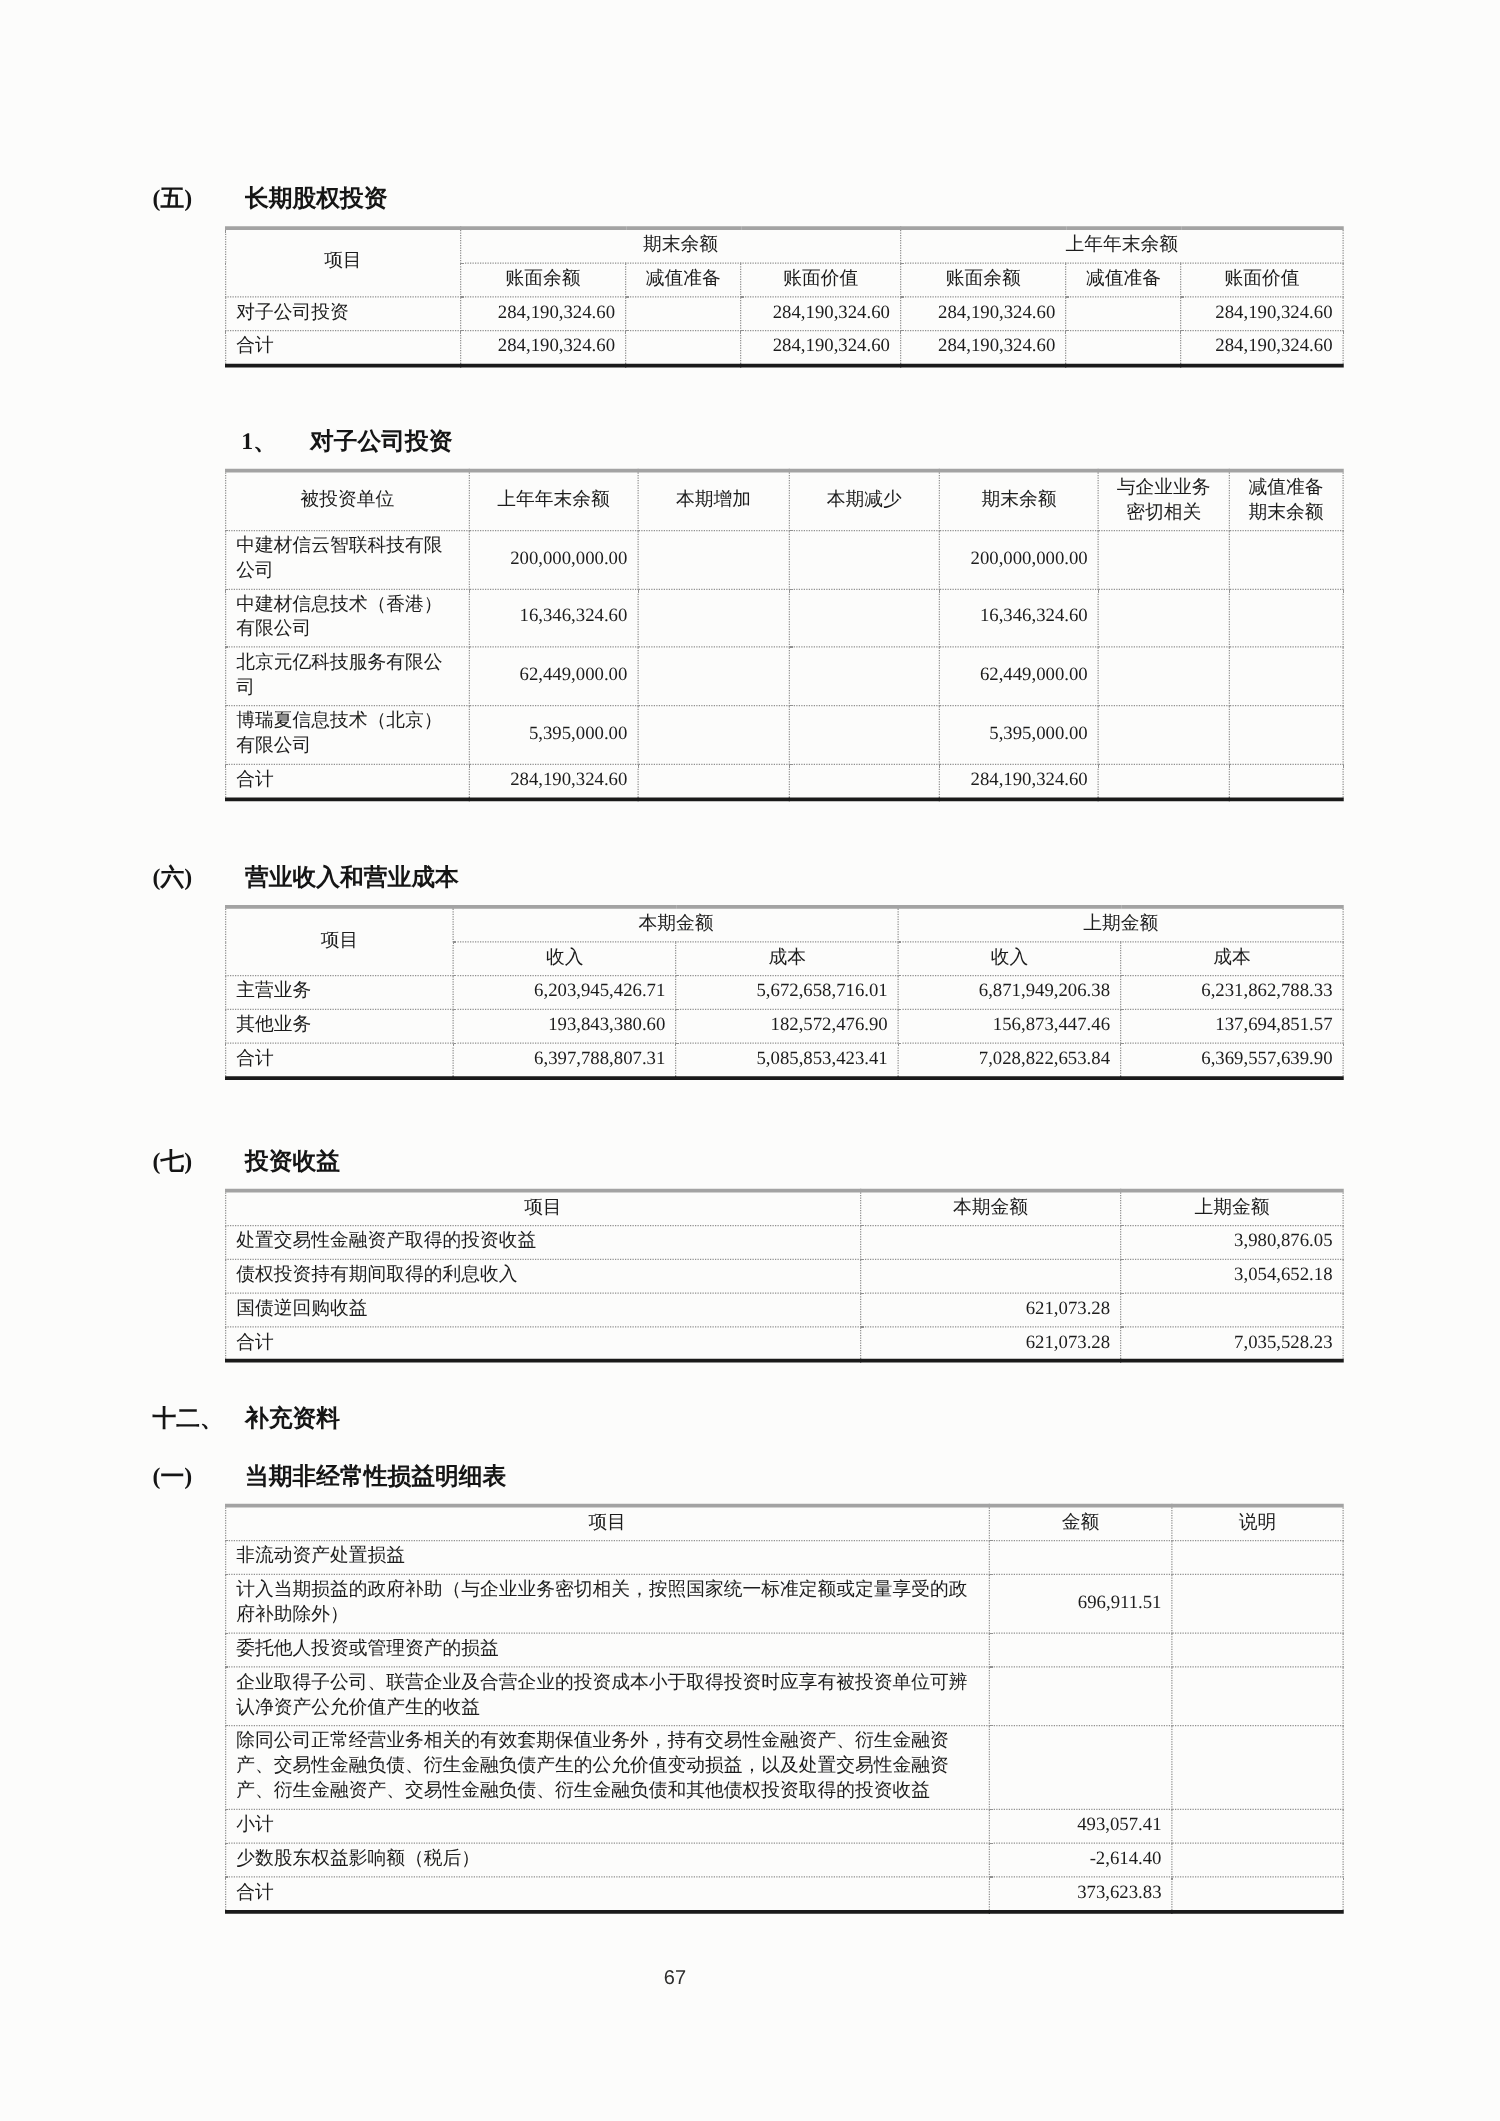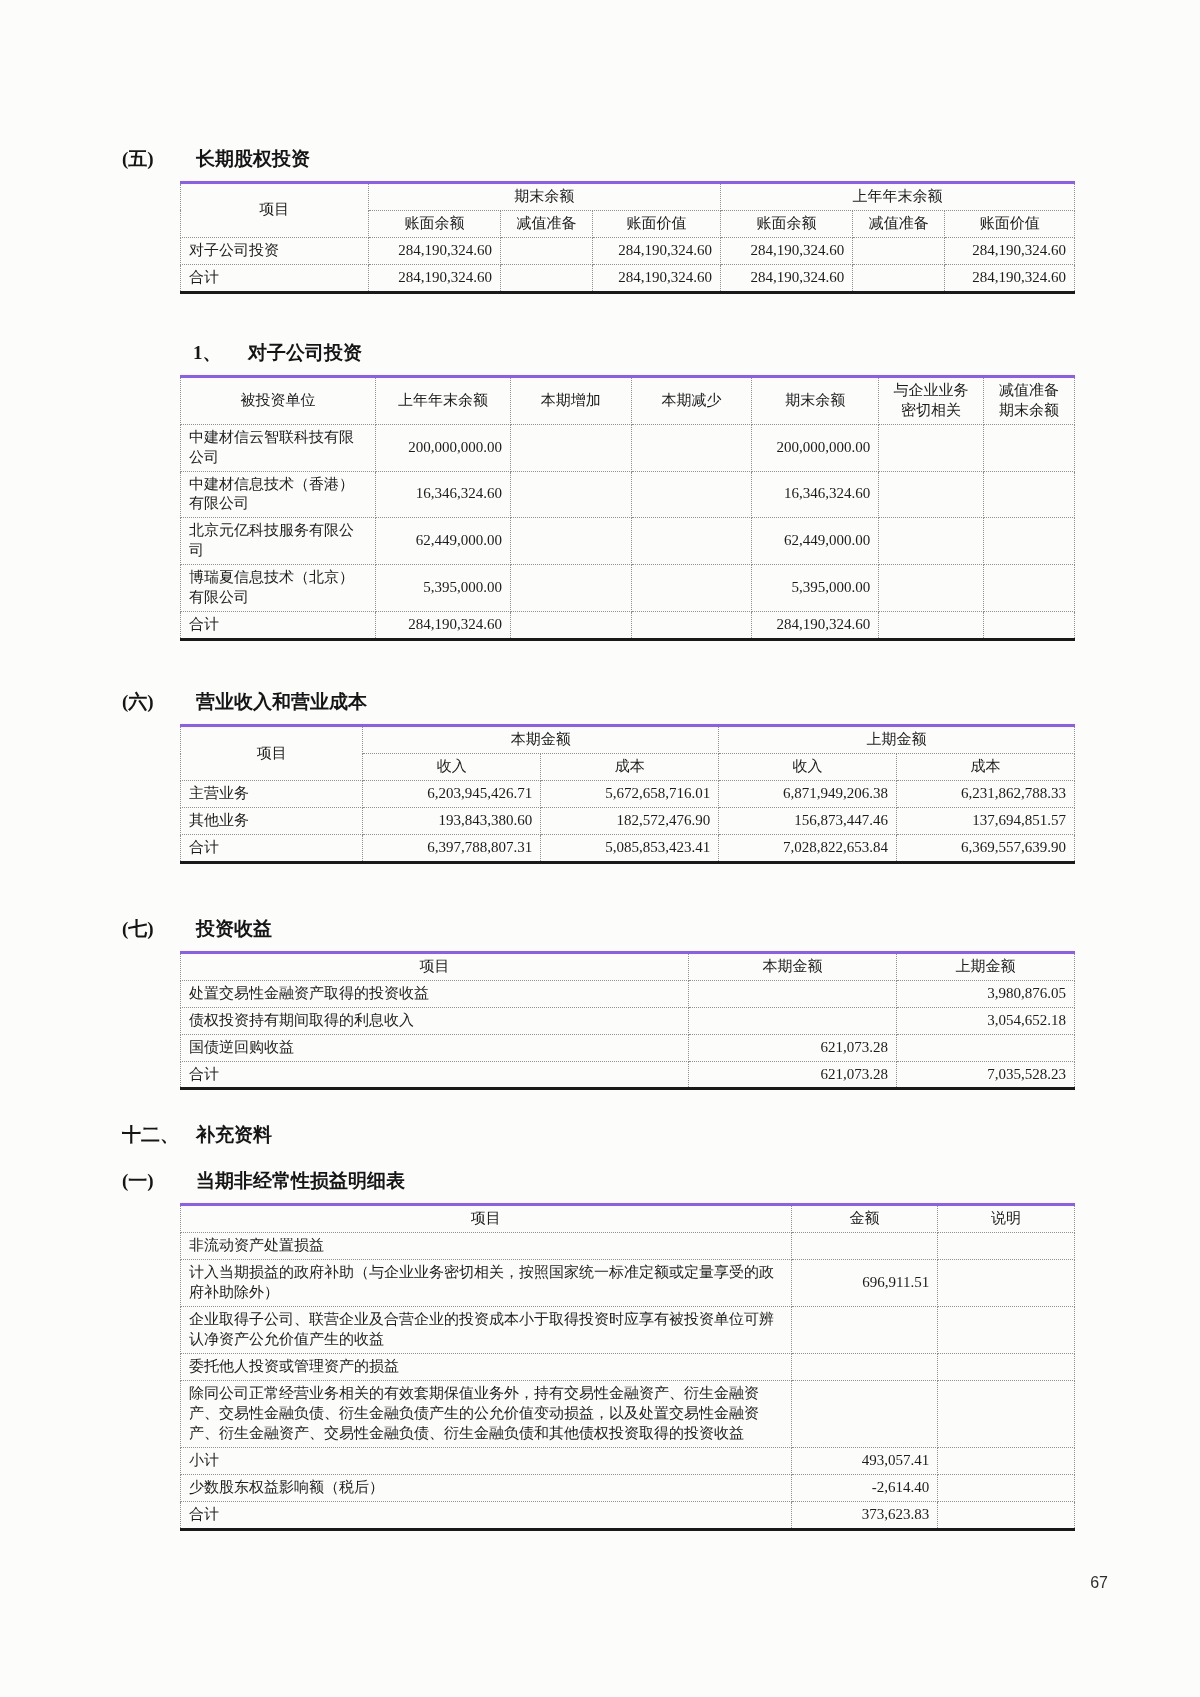--- a/index.html
+++ b/index.html
@@ -20,21 +20,21 @@
   .sec .lab { flex:none; width:74px; margin-left:122px; }
   .sec .ttl { flex:none; }
   .sec.sub .lab { width:55px; margin-left:193px; }
 
   
   table.tbl {
     table-layout:fixed;
     border-collapse:collapse;
     width:895px;
     margin-left:180px;
-    border-top:3px solid #8b5cf6;
+    border-top:3px solid #a3a3a3;
     border-bottom:3px solid #1a1a1a;
     font-size:15px;
   }
   table.tbl th, table.tbl td {
     border:1px dotted #909090;
     font-weight:normal;
     padding:3px 8px;
     line-height:1.33;
     vertical-align:middle;
     overflow:hidden;
@@ -47,23 +47,23 @@
 
   .m-after-t1 { margin-bottom:46px; }
   .m-after-t2 { margin-bottom:48px; }
   .m-after-t3 { margin-bottom:52px; }
   .m-after-t4 { margin-bottom:32px; }
   .m-12-to-1  { margin-top:20px; }
 
   .page-number {
     position:absolute;
     left:0; top:1574px; width:1080px;
-    text-align:right;
+    text-align:center;
     font-family:"Liberation Sans","DejaVu Sans",sans-serif;
-    font-size:16px; color:#2e2e2e;margin-left:28px;
+    font-size:16px; color:#2e2e2e;
   }
 </style>
 </head>
 <body>
 
 <div class="page">
   <div class="content" style="padding-top:146px;">
 
     <div class="sec">
       <span class="lab">(五)</span>
@@ -308,26 +308,26 @@
             <td class="c-label">非流动资产处置损益</td>
             <td class="c-num"></td>
             <td class="c-num"></td>
           </tr>
           <tr>
             <td class="c-label">计入当期损益的政府补助（与企业业务密切相关，按照国家统一标准定额或定量享受的政府补助除外）</td>
             <td class="c-num">696,911.51</td>
             <td class="c-num"></td>
           </tr>
           <tr>
+            <td class="c-label">委托他人投资或管理资产的损益</td>
+            <td class="c-num"></td>
+            <td class="c-num"></td>
+          </tr>
+          <tr>
             <td class="c-label">企业取得子公司、联营企业及合营企业的投资成本小于取得投资时应享有被投资单位可辨认净资产公允价值产生的收益</td>
-            <td class="c-num"></td>
-            <td class="c-num"></td>
-          </tr>
-          <tr>
-            <td class="c-label">委托他人投资或管理资产的损益</td>
             <td class="c-num"></td>
             <td class="c-num"></td>
           </tr>
           <tr>
             <td class="c-label">除同公司正常经营业务相关的有效套期保值业务外，持有交易性金融资产、衍生金融资产、交易性金融负债、衍生金融负债产生的公允价值变动损益，以及处置交易性金融资产、衍生金融资产、交易性金融负债、衍生金融负债和其他债权投资取得的投资收益</td>
             <td class="c-num"></td>
             <td class="c-num"></td>
           </tr>
           <tr>
             <td class="c-label">小计</td>

